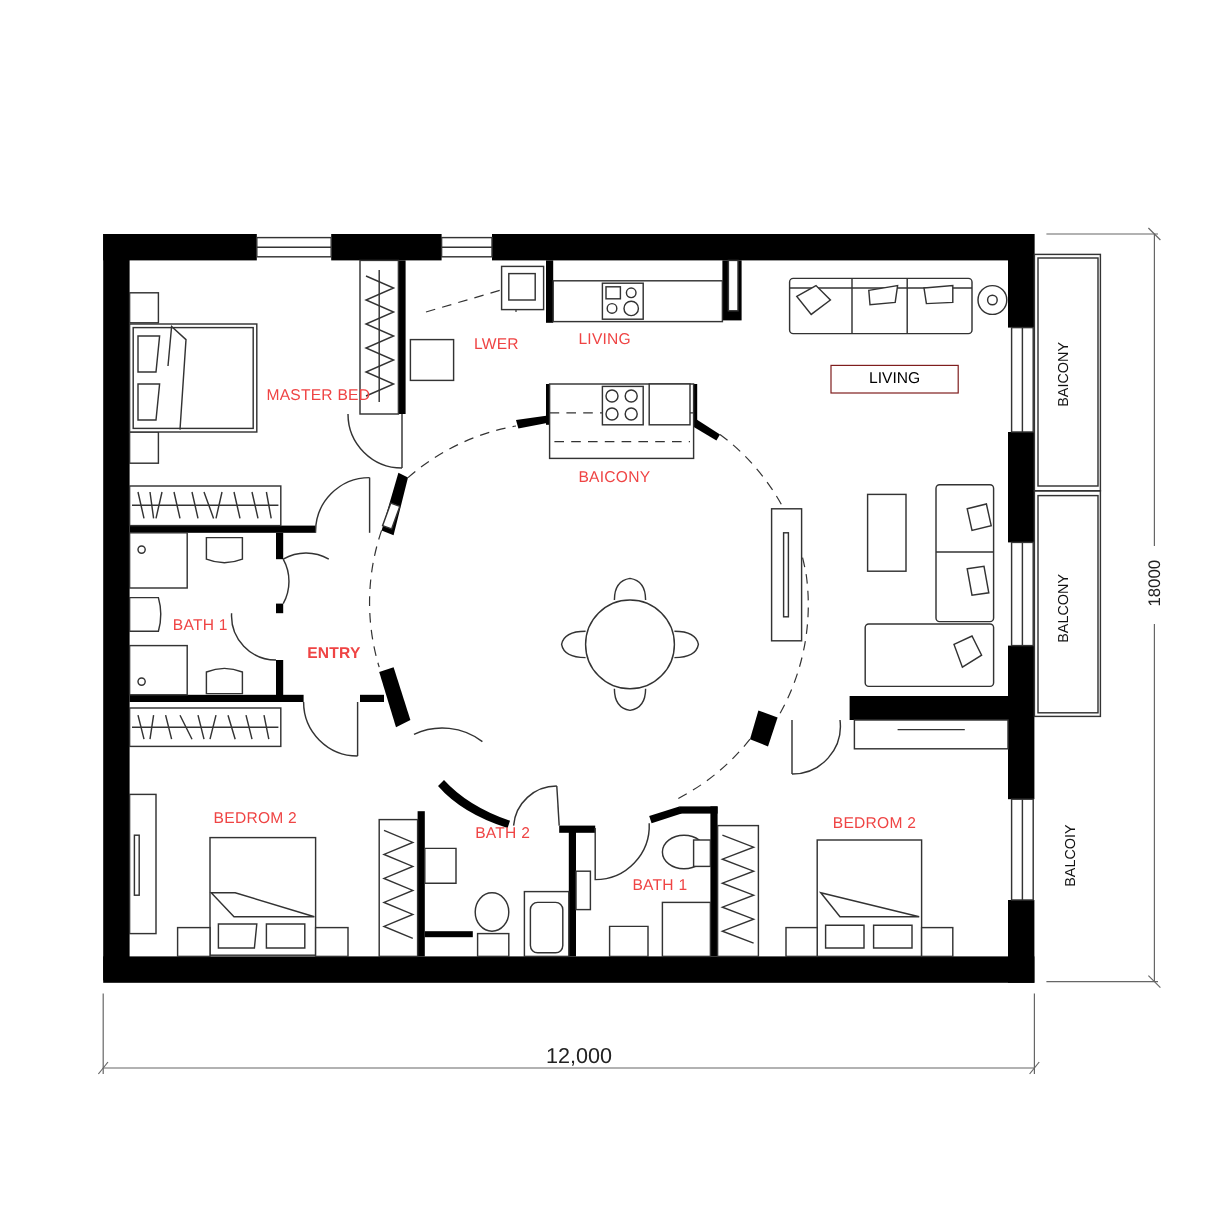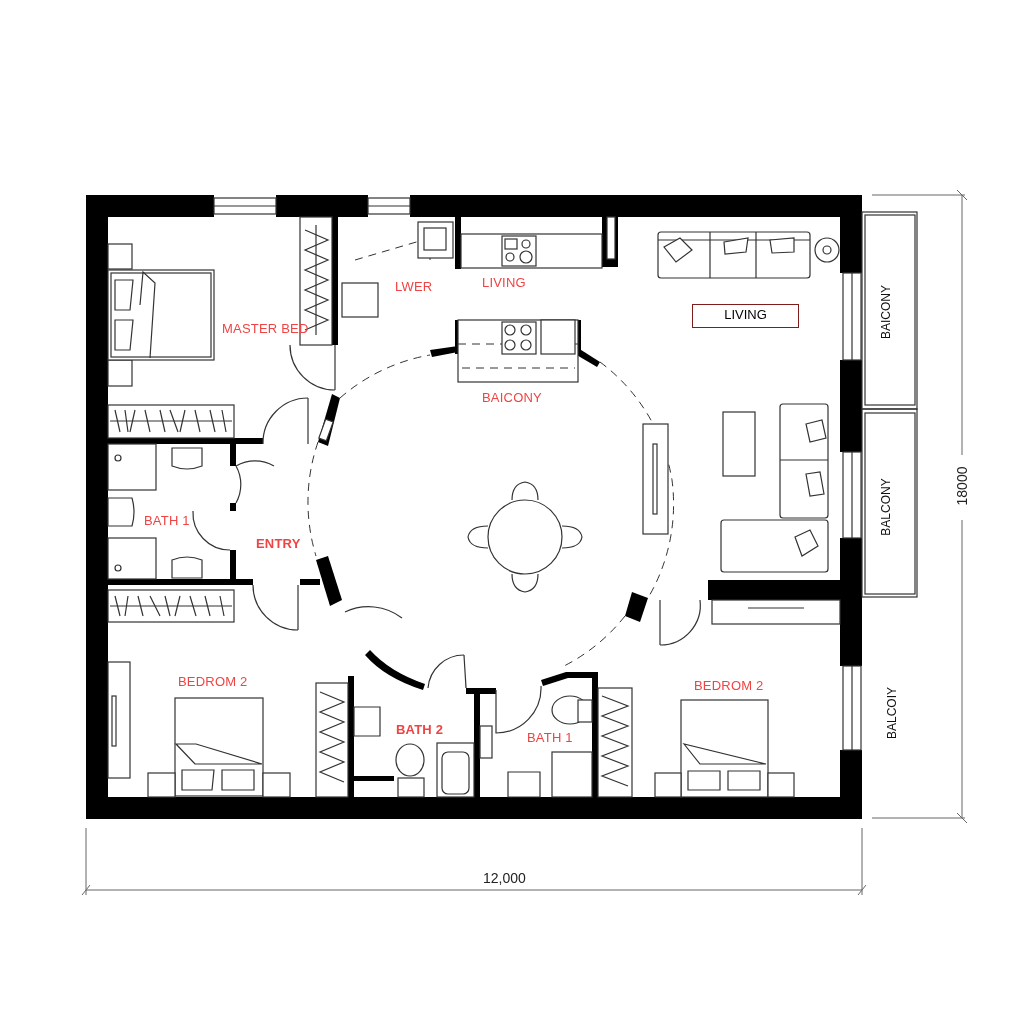--- a/index.html
+++ b/index.html
@@ -5,21 +5,21 @@
   html, body { margin: 0; padding: 0; background: #ffffff; }
   body { width: 1024px; height: 1024px; overflow: hidden; font-family: "Liberation Sans", "DejaVu Sans", sans-serif; }
   #plan { position: absolute; left: 0; top: 0; width: 1024px; height: 1024px; }
   .wall { fill: #000; }
   .thin { fill: none; stroke: #333; stroke-width: 1.2; }
   .thin2 { fill: #fff; stroke: #333; stroke-width: 1.2; }
   .dash { fill: none; stroke: #333; stroke-width: 1; stroke-dasharray: 8 6; }
   .dimline { fill: none; stroke: #666; stroke-width: 1; }
   .lbl { position: absolute; font-size: 13px; color: #ef4444; letter-spacing: 0.2px; white-space: nowrap; }
   .lbl-v { position: absolute; font-size: 12px; color: #111; white-space: nowrap; transform: rotate(-90deg); transform-origin: center center; }
-  .dim { position: absolute; font-size: 14px; color: #222; white-space: nowrap; margin-left: 28px; }
+  .dim { position: absolute; font-size: 18px; color: #222; white-space: nowrap; }
   .dim-v { position: absolute; font-size: 14px; color: #222; white-space: nowrap; transform: rotate(-90deg); transform-origin: center center; }
   .living-box { position: absolute; border: 1px solid #7f1d1d; text-align: center; font-size: 13px; line-height: 20px; }
 </style>
 </head>
 <body>
 
 <svg id="plan" viewBox="0 0 1024 1024" xmlns="http://www.w3.org/2000/svg">
 
   <g>
 
@@ -262,21 +262,21 @@
 </svg>
 
 <div class="lbl" style="left:222px; top:307px;margin-top:14px;">MASTER BED</div>
 <div class="lbl" style="left:395px; top:279px;">LWER</div>
 <div class="lbl" style="left:482px; top:275px;">LIVING</div>
 <div class="living-box" style="left:692px; top:304px; width:105px; height:22px;">LIVING</div>
 <div class="lbl" style="left:482px; top:390px;">BAICONY</div>
 <div class="lbl" style="left:144px; top:513px;">BATH 1</div>
 <div class="lbl" style="left:256px; top:536px;font-weight:bold;">ENTRY</div>
 <div class="lbl" style="left:178px; top:674px;">BEDROM 2</div>
-<div class="lbl" style="left:396px; top:722px;font-weight:bold;">BATH 2</div>
+<div class="lbl" style="left:396px; top:686px;">BATH 2</div>
 <div class="lbl" style="left:527px; top:730px;">BATH 1</div>
 <div class="lbl" style="left:694px; top:678px;">BEDROM 2</div>
 
 <div class="lbl-v" style="left:856px; top:305px; width:60px; text-align:center;">BAICONY</div>
 <div class="lbl-v" style="left:856px; top:500px; width:60px; text-align:center;">BALCONY</div>
 <div class="lbl-v" style="left:862px; top:706px; width:60px; text-align:center;">BALCOIY</div>
 
 <div class="dim" style="left:455px; top:870px;">12,000</div>
 <div class="dim-v" style="left:932px; top:478px; width:60px; text-align:center;">18000</div>
 

